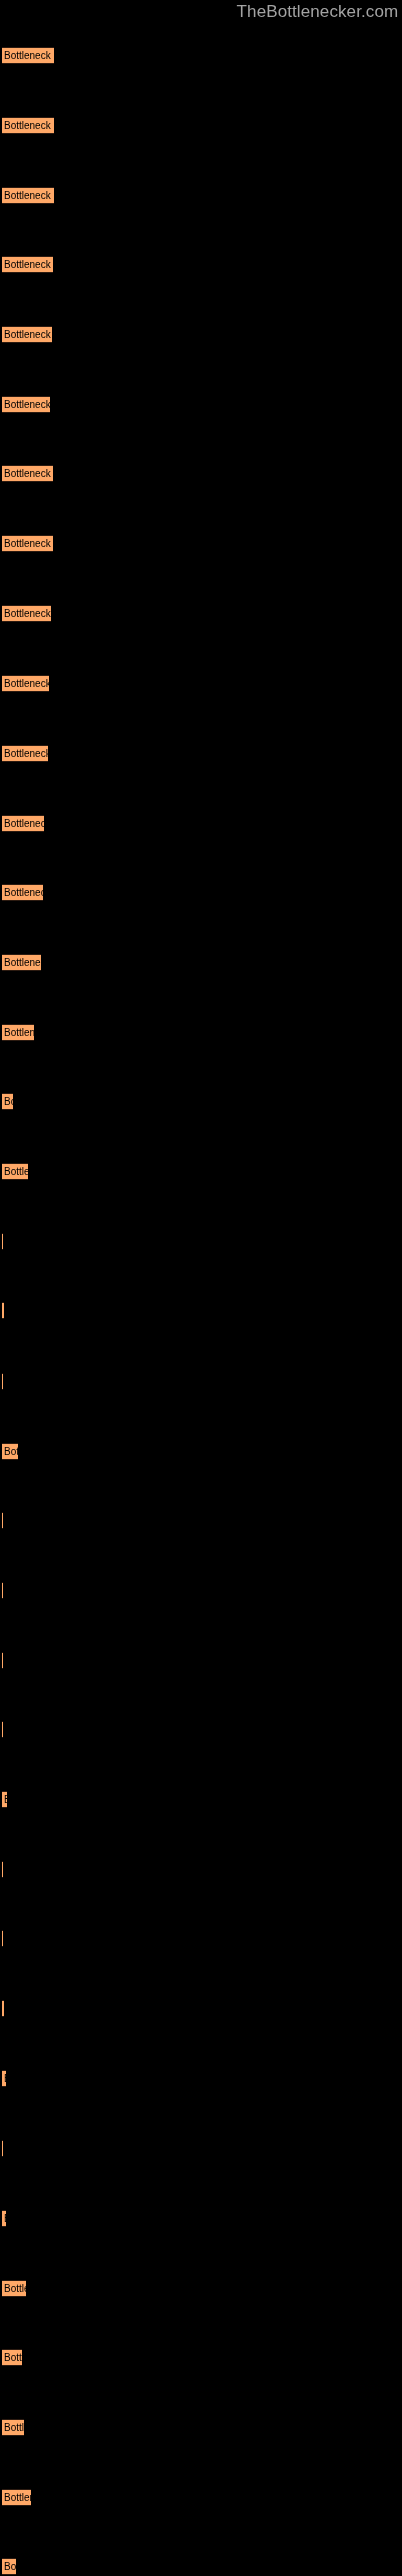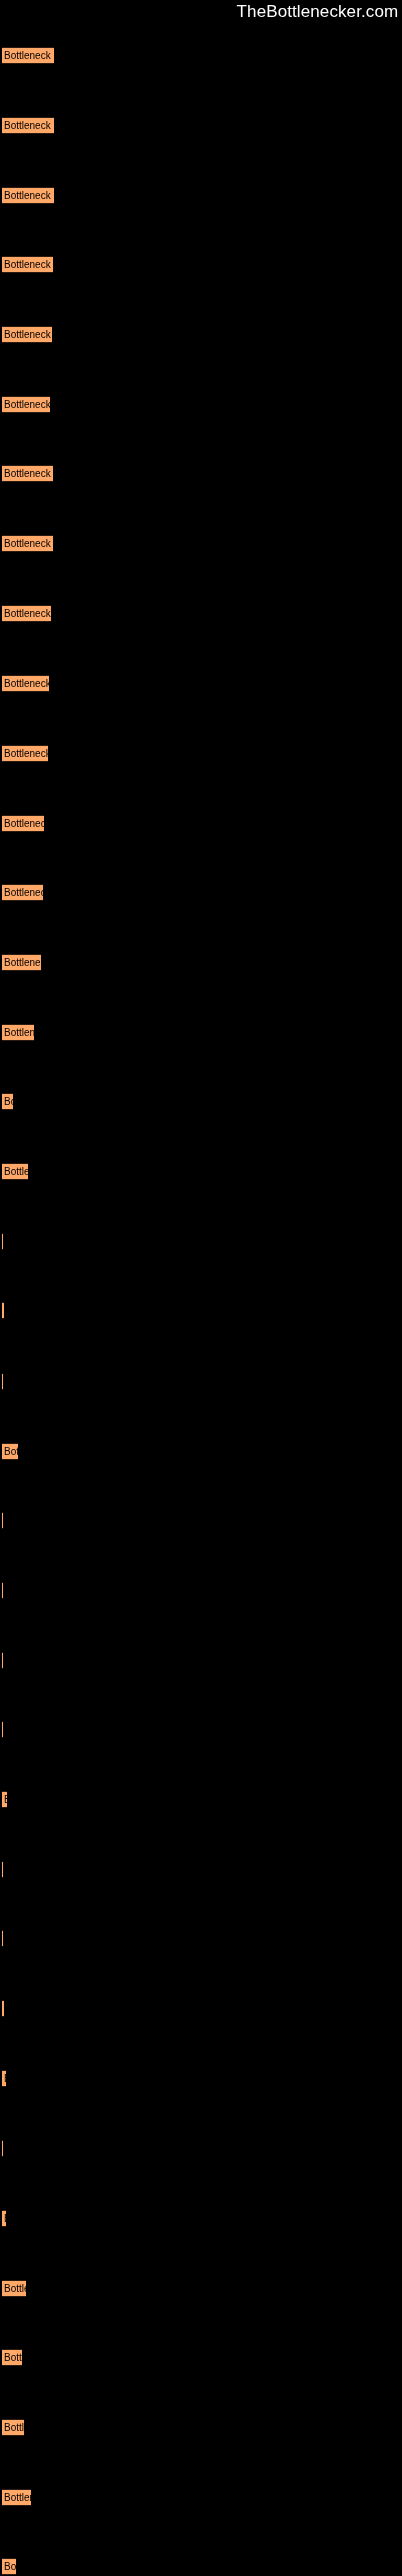--- a/index.html
+++ b/index.html
@@ -20,21 +20,21 @@
   }
   
   #watermark {
     position: absolute;
     top: 0px;
     right: 4.8px;
     height: 24px;
     line-height: 24px;
     font-size: 17px;
     font-weight: 400;
-    color: #ffffff;
+    color: #a3a3a3;
     letter-spacing: 0.1px;
     white-space: nowrap;
     user-select: none;
   }
   
   #plot {
     position: absolute;
     left: 0px;
     top: 0px;
     width: 403px;

